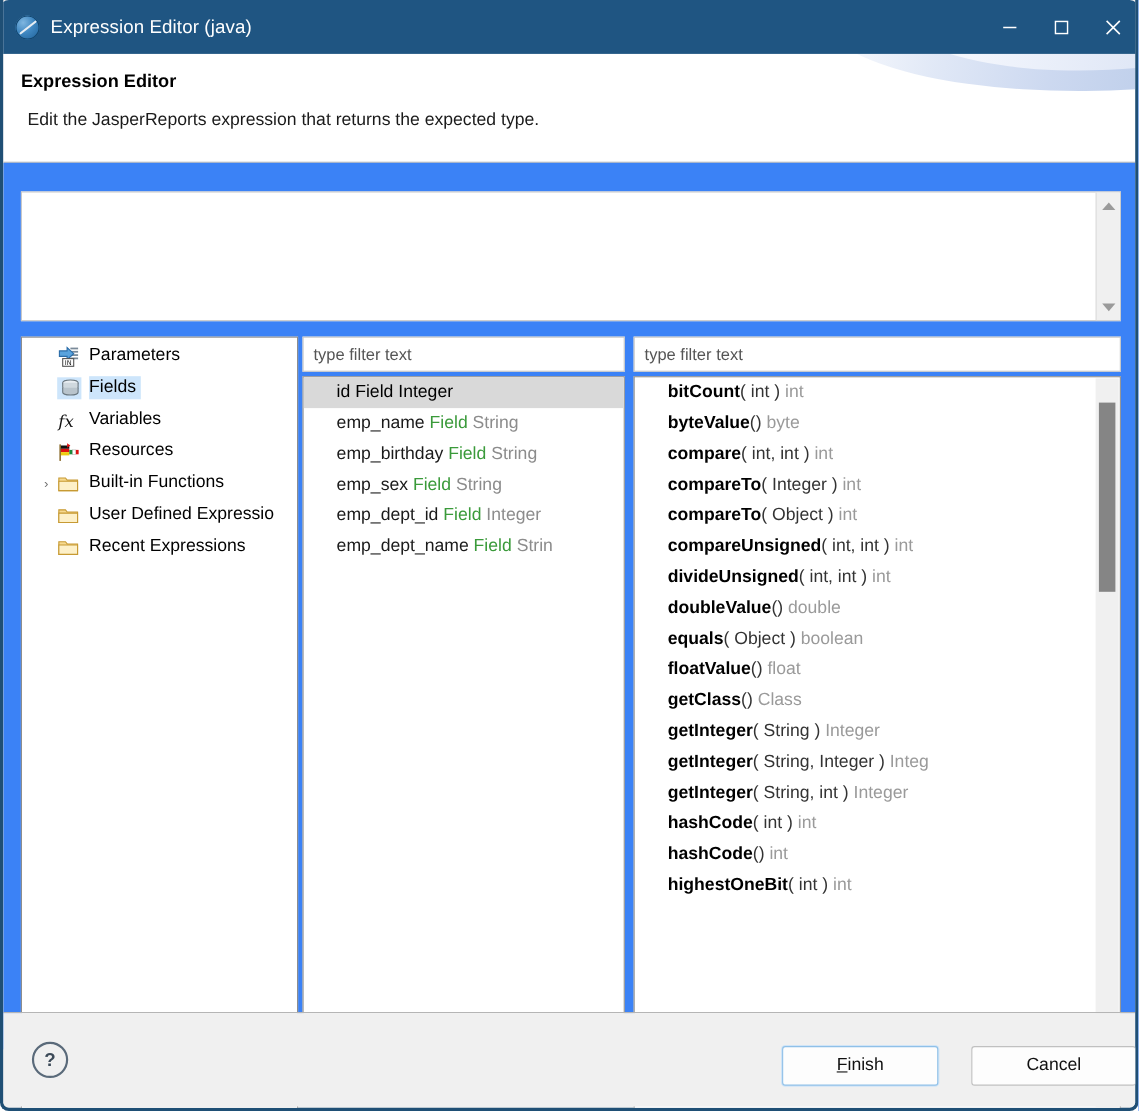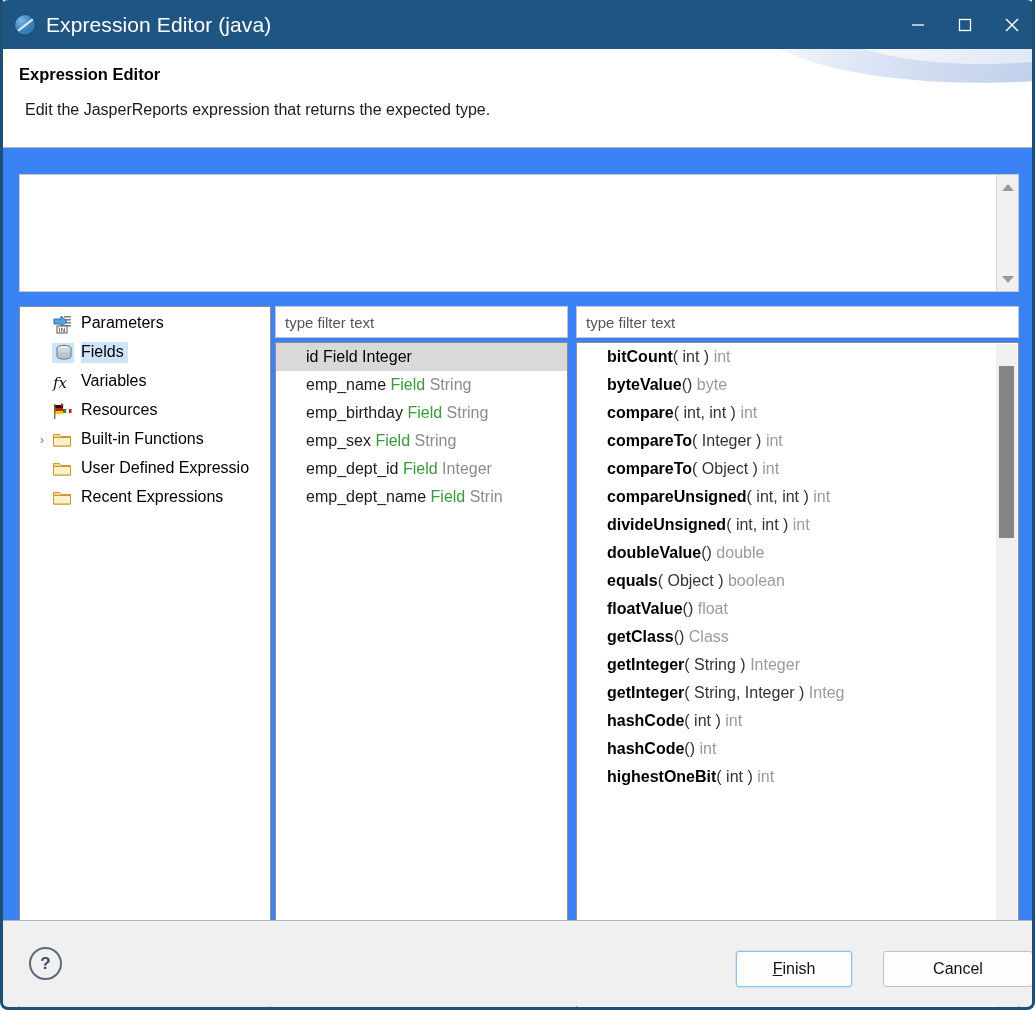--- a/index.html
+++ b/index.html
@@ -33,21 +33,21 @@
     border-radius:50%;
     background:radial-gradient(circle at 32% 30%,#7fb6e0 0%,#3e86c0 45%,#1d5f96 100%);
     position:relative;flex:0 0 auto;
     box-shadow:0 0 0 1px #12456e inset;
   }
   .title-icon:after{
     content:"";position:absolute;left:2px;top:10px;width:19px;height:2px;
     background:#e8eef3;transform:rotate(-38deg);border-radius:1px;
   }
   .title-text{
-    color:#ffffff;font-size:21px;letter-spacing:.1px;
+    color:#ffffff;font-size:17px;letter-spacing:.1px;
     white-space:nowrap;
   }
   .win-controls{margin-left:auto;display:flex;height:49px;}
   .win-btn{
     width:47px;height:49px;display:flex;align-items:center;justify-content:center;
     color:#ffffff;
   }
   .win-btn svg{display:block;}
   
   .header{
@@ -184,21 +184,21 @@
     border:2px solid #5a6a7a;display:flex;align-items:center;justify-content:center;
     color:#3c4a58;font-size:17px;font-weight:bold;
     background:#f0f0f0;
   }
   .btn{
     position:absolute;top:30px;height:36px;
     background:#fdfdfd;border:1px solid #c0c0c0;border-radius:3px;
     display:flex;align-items:center;justify-content:center;
     font-size:16px;color:#111;box-sizing:border-box;
   }
-  .btn.finish{left:733px;width:116px;border:1px solid #8fc0e8;box-shadow:0 0 0 1px #cfe4f7;}
+  .btn.finish{left:708px;width:142px;border:1px solid #8fc0e8;box-shadow:0 0 0 1px #cfe4f7;}
   .btn.cancel{left:880px;width:150px;}
   .btn u{text-decoration:underline;}
 </style>
 </head>
 <body>
 
 <div class="window">
 
   <div class="titlebar">
     <div class="title-icon"></div>
@@ -464,20 +464,24 @@
         </div>
         <div class="list-row">
           <span class="m-name">getInteger</span><span class="m-args">( String )</span>
           <span class="m-ret">Integer</span>
         </div>
         <div class="list-row">
           <span class="m-name">getInteger</span><span class="m-args">( String, Integer )</span>
           <span class="m-ret">Integ</span>
         </div>
         <div class="list-row">
+          <span class="m-name">getInteger</span><span class="m-args">( String, int )</span>
+          <span class="m-ret">Integer</span>
+        </div>
+        <div class="list-row">
           <span class="m-name">hashCode</span><span class="m-args">( int )</span>
           <span class="m-ret">int</span>
         </div>
         <div class="list-row">
           <span class="m-name">hashCode</span><span class="m-args">()</span>
           <span class="m-ret">int</span>
         </div>
         <div class="list-row">
           <span class="m-name">highestOneBit</span><span class="m-args">( int )</span>
           <span class="m-ret">int</span>

